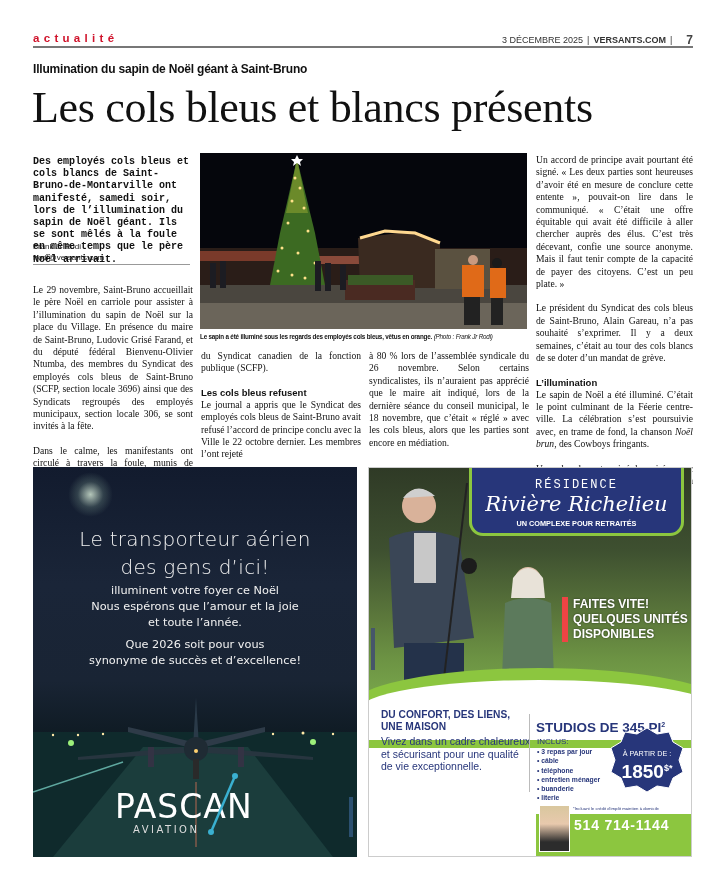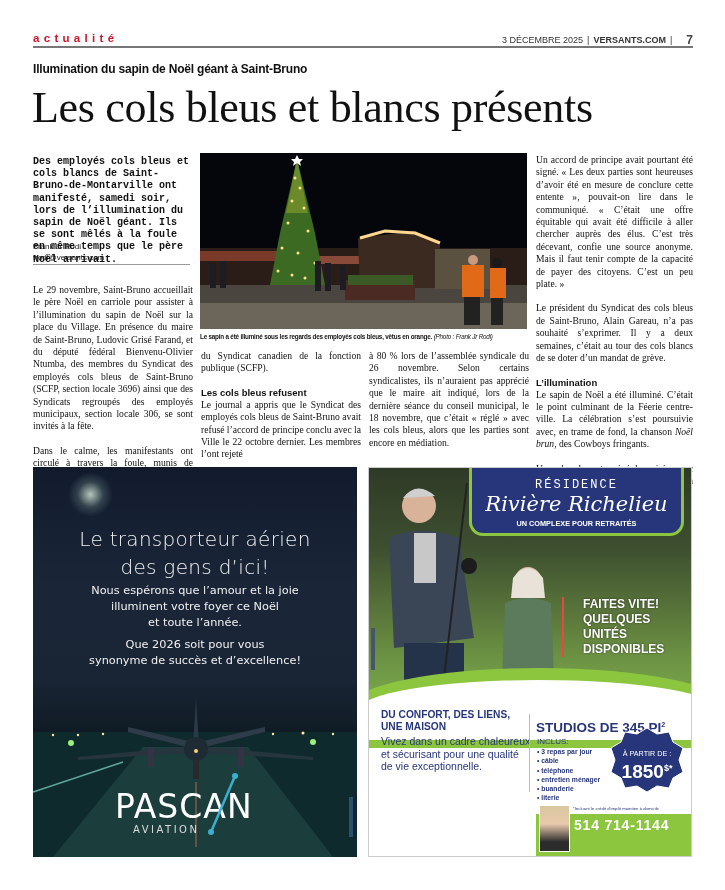--- a/index.html
+++ b/index.html
@@ -38,21 +38,21 @@
   .ad1 .credit { position: absolute; right: 4px; top: 330px; width: 4px; height: 40px; background: #2b5070; }
 
   
   .ad2 { position: absolute; left: 368px; top: 467px; width: 324px; height: 390px; overflow: hidden; background: #fff; border: 1px solid #ccc; }
   .ad2 .scene { position: absolute; left: 0; top: 0; width: 100%; height: 235px;
          background: linear-gradient(180deg, #2f3a26 0%, #3e5030 35%, #5d7a3c 65%, #6d9444 82%, #7aa84c 100%); }
   .ad2 .banner { position: absolute; left: 100px; top: 0; width: 215px; height: 68px; background: #27367a; border: 3px solid #8cc63f; border-top: none; border-radius: 0 0 14px 14px; text-align: center; color: #fff; }
   .ad2 .banner .r1 { font-family: Liberation Mono, monospace; font-size: 12px; letter-spacing: 2px; margin-top: 10px; }
   .ad2 .banner .r2 { font-family: "DejaVu Serif", serif; font-style: italic; font-size: 21px; line-height: 24px; }
   .ad2 .banner .r3 { font-family: "Liberation Sans", sans-serif; font-weight: bold; font-size: 7.3px; margin-top: 3px; }
-  .ad2 .promo { position: absolute; left: 193px; top: 129px; border-left: 2px solid #ef4444; padding-left: 19px; color: #fff; font-family: "Liberation Sans", sans-serif; font-weight: 900; font-size: 12px; line-height: 15px; text-shadow: 0 0 2px rgba(0,0,0,.6); }
+  .ad2 .promo { position: absolute; left: 193px; top: 129px; border-left: 6px solid #ef4444; padding-left: 5px; color: #fff; font-family: "Liberation Sans", sans-serif; font-weight: 900; font-size: 12px; line-height: 15px; text-shadow: 0 0 2px rgba(0,0,0,.6); }
   .ad2 .man { position: absolute; left: 10px; top: 10px; width: 120px; height: 215px; }
   .ad2 .woman { position: absolute; left: 128px; top: 90px; width: 62px; height: 145px; }
   .ad2 .wave { position: absolute; left: -20px; top: 200px; width: 380px; height: 80px; border-radius: 50% 50% 0 0; background: #8cc63f; }
   .ad2 .wave2 { position: absolute; left: -10px; top: 212px; width: 360px; height: 60px; border-radius: 50% 50% 0 0; background: #fff; }
   .ad2 .left { position: absolute; left: 12px; top: 241px; width: 150px; color: #27367a; font-family: "Liberation Sans", sans-serif; }
   .ad2 .left .h { font-weight: bold; font-size: 10.2px; line-height: 12px; }
   .ad2 .left .b { font-size: 10.5px; line-height: 12.6px; margin-top: 2px; }
   .ad2 .divider { position: absolute; left: 160px; top: 246px; width: 1px; height: 78px; background: #bbb; }
   .ad2 .bottom-left { position: absolute; left: 0; top: 330px; width: 170px; height: 60px; background: #27367a; border-radius: 0 28px 0 0; color: #fff; font-family: "Liberation Sans", sans-serif; }
   .ad2 .phone1 { position: absolute; left: 12px; top: 8px; font-weight: 900; font-size: 16px; letter-spacing: 0.5px; display: flex; align-items: center; gap: 10px; }
@@ -169,22 +169,22 @@
   <p>Une chorale a terminé la soirée avec quelques cantiques de Noël, alors que la foule se dispersait.</p>
 </div>
 
 <div class="ad1">
   <div class="glow"></div>
   <div class="t1">
     <div>Le transporteur aérien</div>
     <div>des gens d’ici!</div>
   </div>
   <div class="t2">
+    <div>illuminent votre foyer ce Noël</div>
     <div>Nous espérons que l’amour et la joie</div>
-    <div>illuminent votre foyer ce Noël</div>
     <div>et toute l’année.</div>
   </div>
   <div class="t3">
     <div>Que 2026 soit pour vous</div>
     <div>synonyme de succès et d’excellence!</div>
   </div>
   <svg class="runway" viewBox="0 0 324 170">
     <rect x="0" y="45" width="324" height="125" fill="#0f2a2c"></rect>
     <polygon points="110,60 215,60 300,170 20,170" fill="#1b3d3c"></polygon>
     <line x1="0" y1="105" x2="90" y2="75" stroke="#5fa8a0" stroke-width="1.5"></line>

